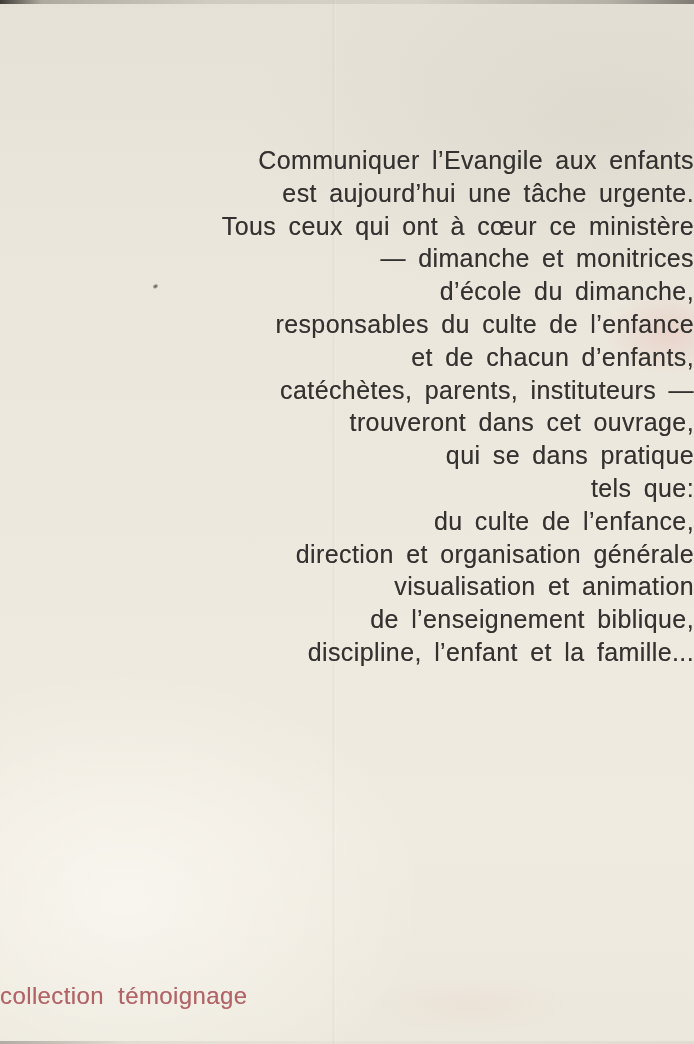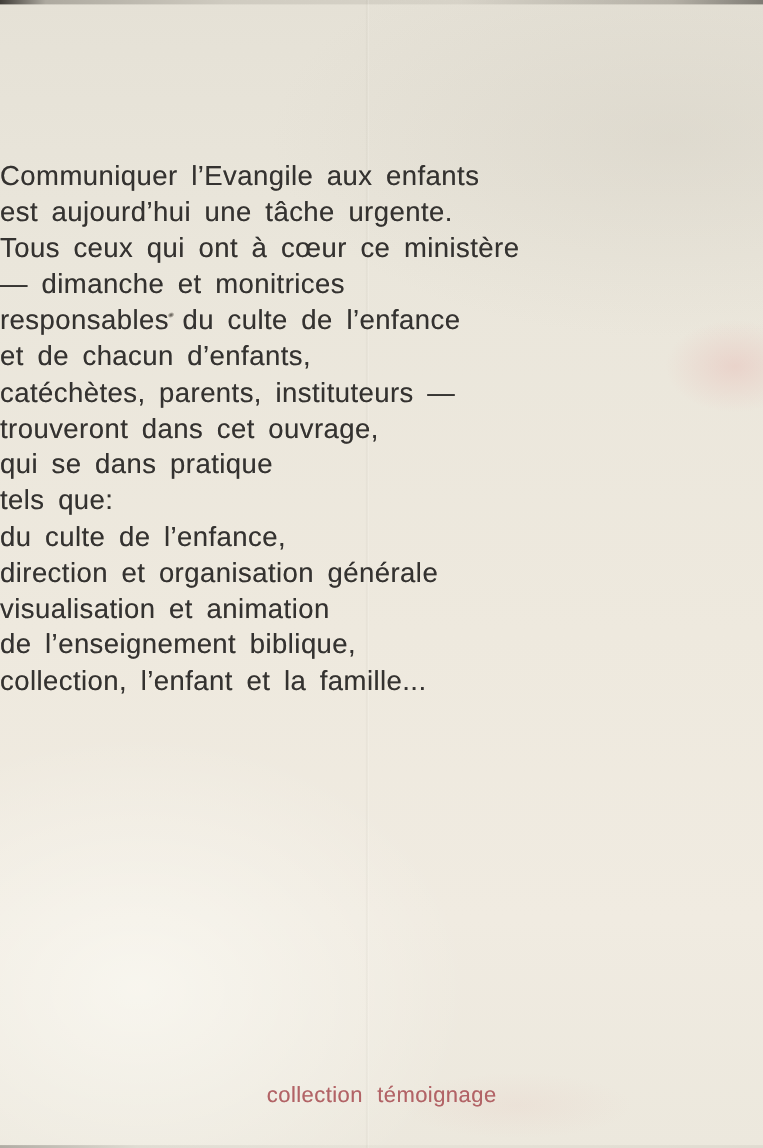--- a/index.html
+++ b/index.html
@@ -65,36 +65,35 @@
     width: 9px;
     height: 7px;
     background: radial-gradient(ellipse 4px 3px at 60% 55%, rgba(55,50,44,0.85), rgba(95,88,78,0.35) 60%, rgba(95,88,78,0) 80%);
     transform: rotate(-28deg);
   }
   .blurb {
     position: absolute;
     top: 144px;
     left: 0;
     width: 100%;
-    text-align: left;
+    text-align: right;
     font-size: 25px;
     line-height: 32.8px;
     font-weight: 400;
     color: #343230;
     letter-spacing: 0.4px;
     word-spacing: 5px;
     text-shadow: 0 0 0.5px rgba(60,58,54,0.55);
   }
   .collection {
     position: absolute;
     top: 981px;
     left: 0;
     width: 100%;
-    text-align: center;
-    font-size: 20px;
+    font-size: 24px;
     line-height: 30px;
     color: #b26366;
     letter-spacing: 0.4px;
     word-spacing: 7px;
     text-shadow: 0 0 0.6px rgba(178,99,102,0.5);
   }
 </style>
 </head>
 <body>
 
@@ -102,27 +101,28 @@
   <div class="edge-top"></div>
   <div class="edge-bottom"></div>
   <div class="crease"></div>
   <div class="speck"></div>
 
   <div class="blurb">
       <div>Communiquer l’Evangile aux enfants</div>
       <div>est aujourd’hui une tâche urgente.</div>
       <div>Tous ceux qui ont à cœur ce ministère</div>
       <div>— dimanche et monitrices</div>
+      <div>d’école du dimanche,</div>
       <div>responsables du culte de l’enfance</div>
       <div>et de chacun d’enfants,</div>
       <div>catéchètes, parents, instituteurs —</div>
       <div>trouveront dans cet ouvrage,</div>
       <div>qui se dans pratique</div>
       <div>tels que:</div>
       <div>du culte de l’enfance,</div>
       <div>direction et organisation générale</div>
       <div>visualisation et animation</div>
       <div>de l’enseignement biblique,</div>
-      <div>collection, l’enfant et la famille...</div>
+      <div>discipline, l’enfant et la famille...</div>
     </div>
 
   <div class="collection">collection témoignage</div>
 </div>
 
 </body></html>

